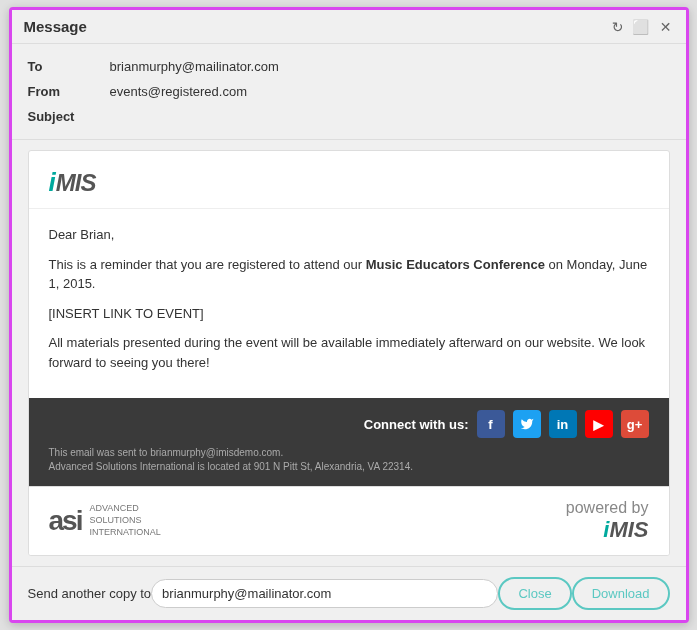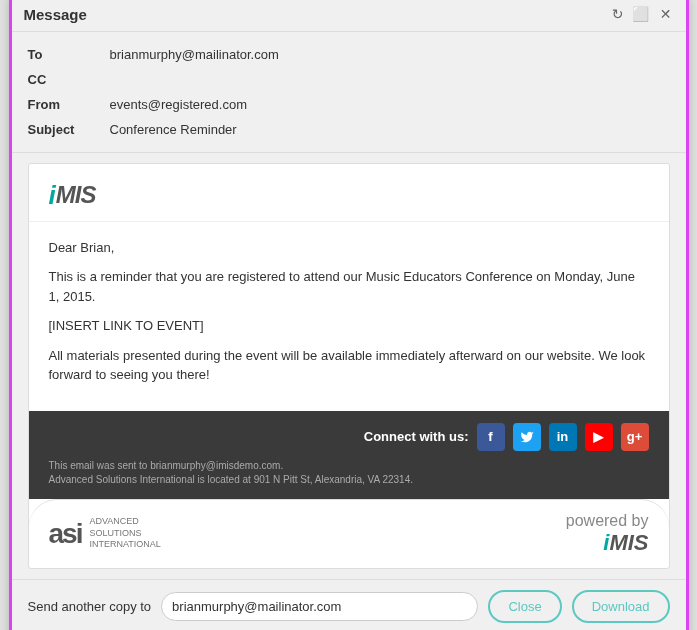--- a/index.html
+++ b/index.html
@@ -108,21 +108,21 @@
     .email-content {
       padding: 16px 20px;
       font-size: 13px;
       color: #333;
       line-height: 1.5;
     }
     .email-content p {
       margin-bottom: 10px;
     }
     .email-content strong {
-      font-weight: normal;
+      font-weight: bold;
     }
     .email-footer-dark {
       background: #3a3a3a;
       padding: 12px 20px;
       color: #ccc;
     }
     .connect-row {
       display: flex;
       align-items: center;
       gap: 8px;
@@ -157,21 +157,20 @@
       color: #aaa;
       line-height: 1.4;
     }
     .email-footer-light {
       background: #fff;
       padding: 12px 20px;
       display: flex;
       align-items: center;
       justify-content: space-between;
       border-top: 1px solid #ddd;
-      border-radius: 28px;
     }
     .asi-logo {
       display: flex;
       align-items: center;
       gap: 8px;
     }
     .asi-letters {
       font-size: 28px;
       font-weight: bold;
       color: #555;
@@ -207,21 +206,20 @@
       font-size: 22px;
       font-weight: bold;
       font-style: italic;
     }
     .dialog-footer {
       background: #f0f0f0;
       border-top: 1px solid #ddd;
       padding: 10px 16px;
       display: flex;
       align-items: center;
-      gap: 10px;
     }
     .footer-label {
       font-size: 13px;
       color: #333;
       white-space: nowrap;
     }
     .footer-email-input {
       flex: 1;
       padding: 6px 10px;
       border: 1px solid #ccc;
@@ -268,30 +266,25 @@
       <span class="titlebar-icon">✕</span>
     </div>
   </div>
 
   <div class="dialog-fields">
     <div class="field-row">
       <span class="field-label">To</span>
       <span class="field-value">brianmurphy@mailinator.com</span>
     </div>
     <div class="field-row">
-      <span class="field-label">CC</span>
-      <span class="field-value"></span>
-    </div>
-    <div class="field-row">
       <span class="field-label">From</span>
       <span class="field-value">events@registered.com</span>
     </div>
     <div class="field-row">
       <span class="field-label">Subject</span>
-      <span class="field-value">Conference Reminder</span>
     </div>
   </div>
 
   <div class="email-body-container">
     <div class="email-card">
 
       <div class="email-header-logo">
         <div class="imis-logo">
           <span class="imis-i">i</span>
           <span class="imis-text">MIS</span>

